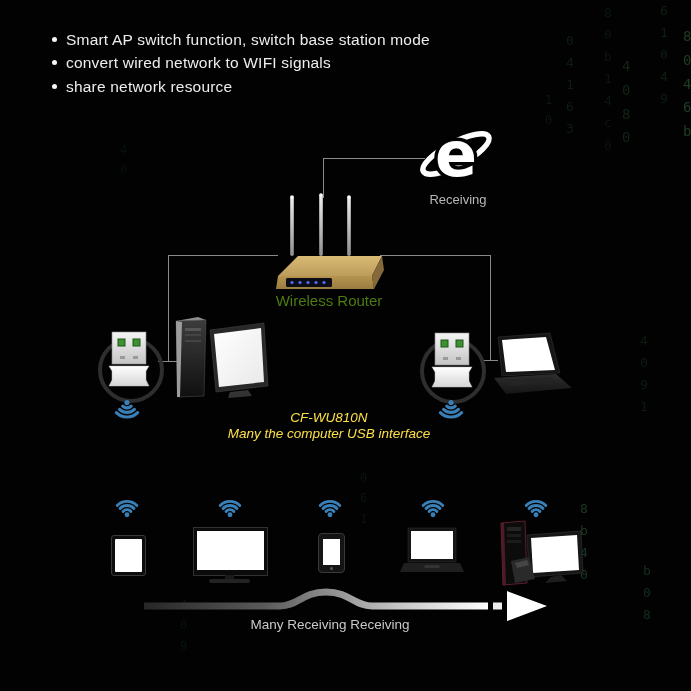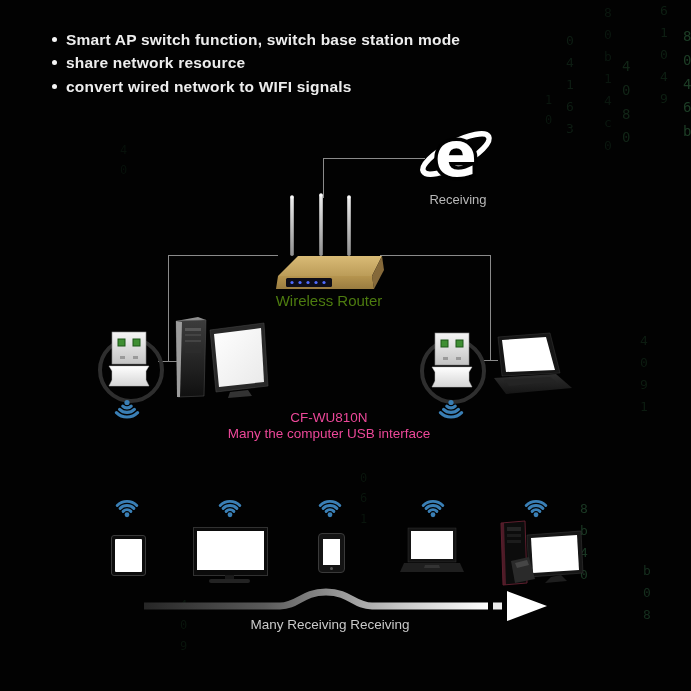--- a/index.html
+++ b/index.html
@@ -9,31 +9,30 @@
   }
   
   #matrix-layer{position:absolute;inset:0;pointer-events:none;}
   .mcol{position:absolute;white-space:pre-line;font-family:"DejaVu Sans Mono",monospace;line-height:1.7;}
 
   
   .features{position:absolute;left:52px;top:28px;list-style:none;margin:0;padding:0;}
   .features li{
     font-size:15.5px;line-height:23.3px;color:var(--text-light);
     letter-spacing:.2px;
-    font-weight:bold;
   }
   .features li::before{
     content:"";display:inline-block;width:5px;height:5px;border-radius:50%;
     background:#f5f5f5;margin-right:9px;vertical-align:3px;
   }
 
   .lbl{position:absolute;text-align:center;color:#4d7c0f;}
   .lbl-internet{left:406px;top:192px;width:104px;font-size:13px;color:#b8b8b8;}
   .lbl-router{left:253px;top:292px;width:152px;font-size:15px;}
-  .lbl-cf{left:178px;top:410px;width:302px;font-size:13.5px;line-height:15.5px;color:#ec4899;}
+  .lbl-cf{left:178px;top:410px;width:302px;font-size:13.5px;line-height:15.5px;color:#fde047;font-style:italic;}
   .lbl-many{left:230px;top:617px;width:200px;font-size:13.5px;color:#c9c9c9;}
 
   .cline{position:absolute;background:var(--line-gray);}
 
   .ring{position:absolute;width:58px;height:58px;border:4px solid #2e2e2e;border-radius:50%;}
 
   .abs{position:absolute;}
   .wifi-up{transform:rotate(180deg);}
 
   
@@ -97,22 +96,22 @@
 0</div>
       <div class="mcol" style="left: 643px; top: 560px; color: rgba(50, 110, 70, 0.4); font-size: 13px;">b
 0
 8</div>
       <div class="mcol" style="left: 120px; top: 140px; color: rgba(30, 75, 45, 0.2); font-size: 12px;">4
 0</div>
     </div>
 
   <ul class="features">
     <li>Smart AP switch function, switch base station mode</li>
+    <li>convert wired network to WIFI signals</li>
     <li>share network resource</li>
-    <li>convert wired network to WIFI signals</li>
   </ul>
 
   <div class="cline" style="left:323px;top:158px;width:102px;height:1px;"></div>
   <div class="cline" style="left:323px;top:158px;width:1px;height:40px;"></div>
   <div class="cline" style="left:168px;top:255px;width:110px;height:1px;"></div>
   <div class="cline" style="left:168px;top:255px;width:1px;height:107px;"></div>
   <div class="cline" style="left:158px;top:361px;width:22px;height:1px;"></div>
   <div class="cline" style="left:380px;top:255px;width:110px;height:1px;"></div>
   <div class="cline" style="left:490px;top:255px;width:1px;height:106px;"></div>
   <div class="cline" style="left:481px;top:360px;width:17px;height:1px;"></div>

